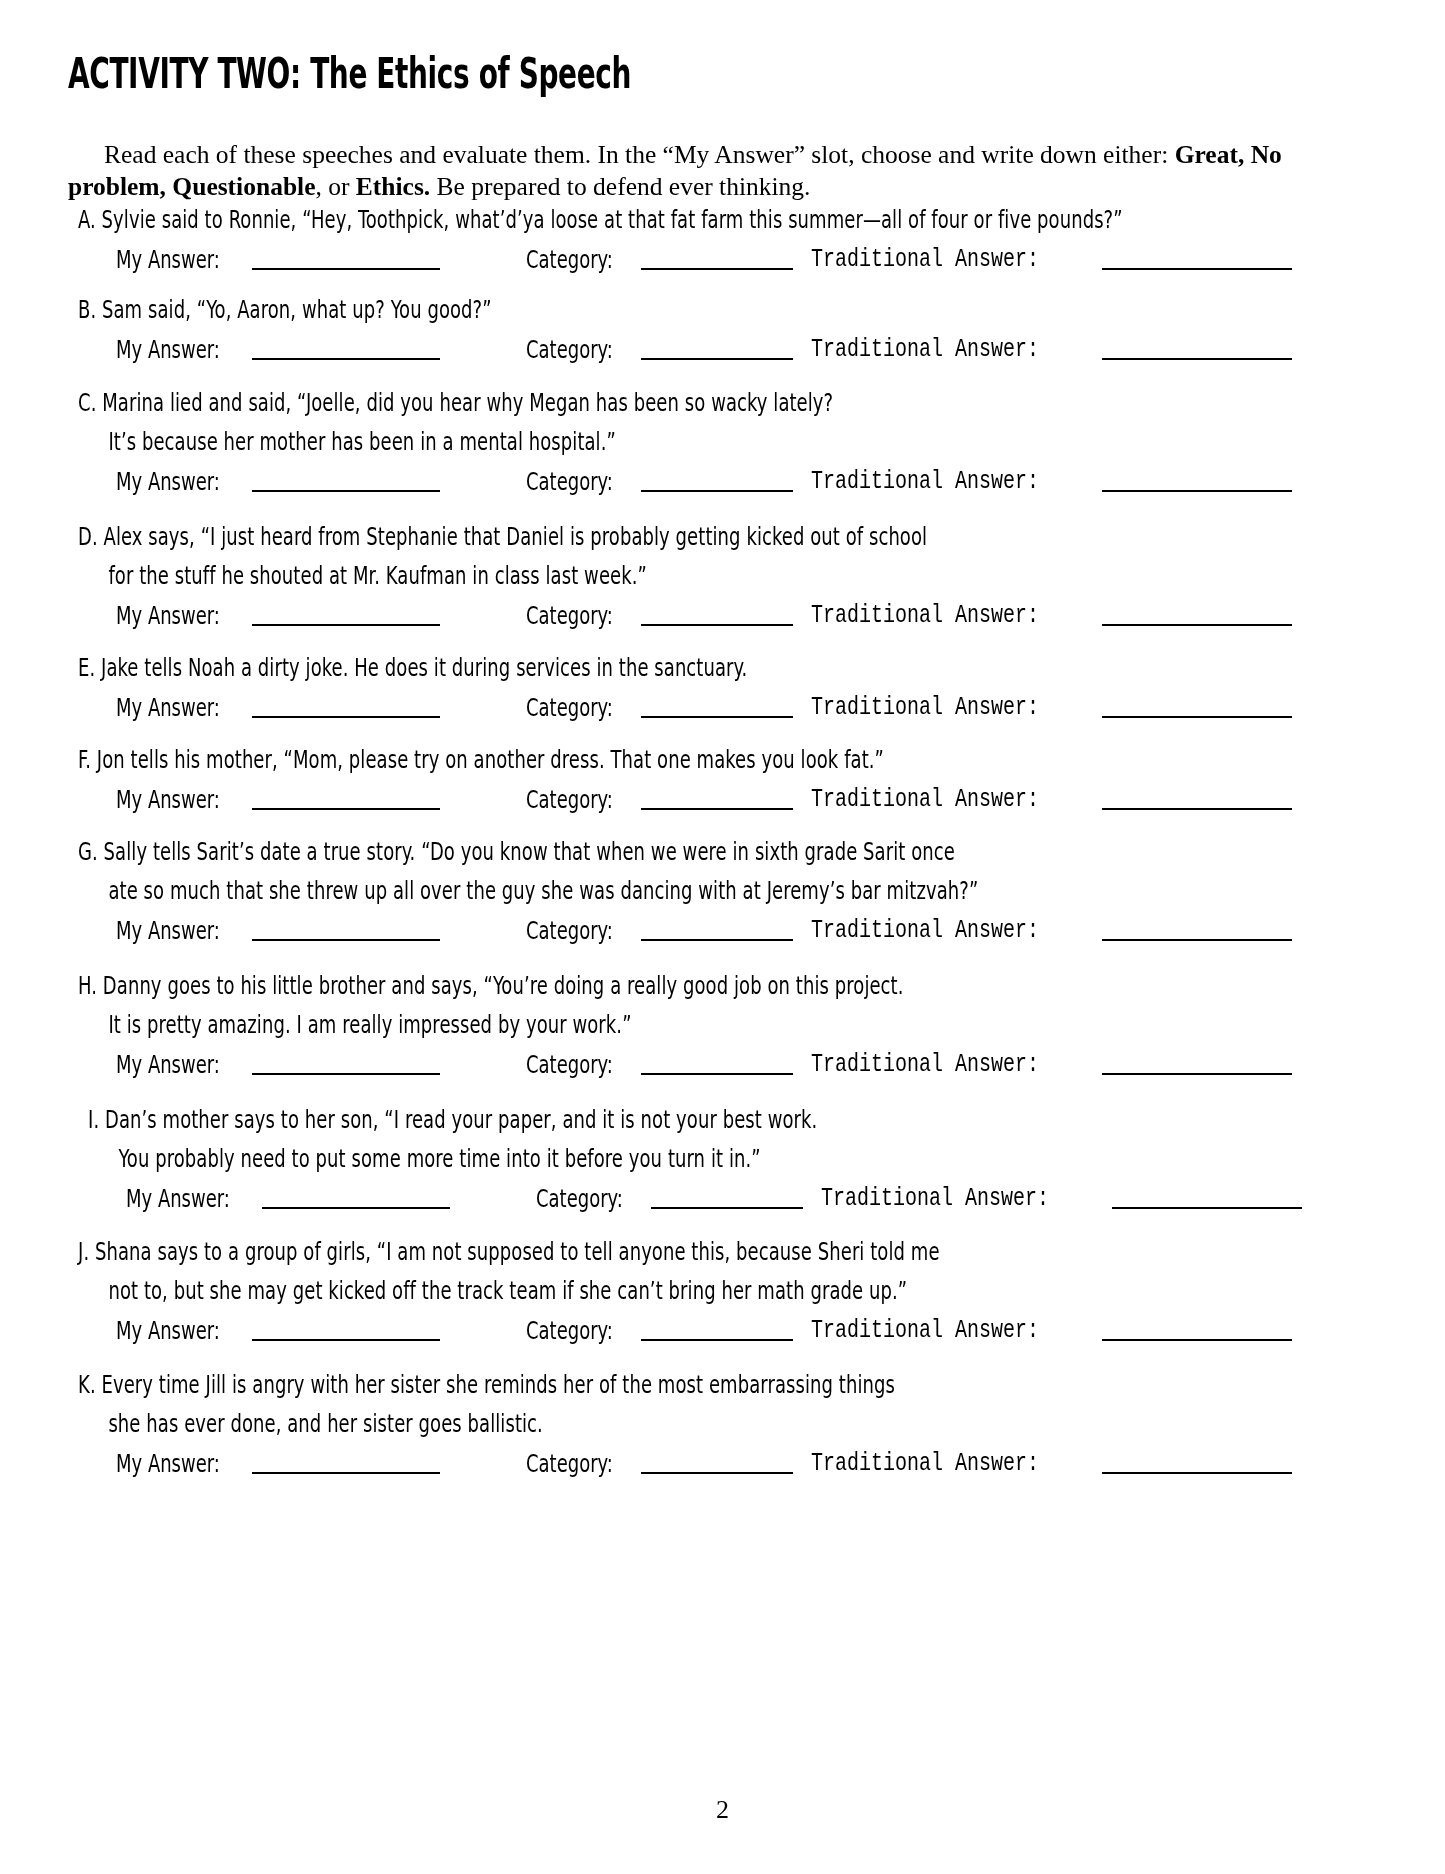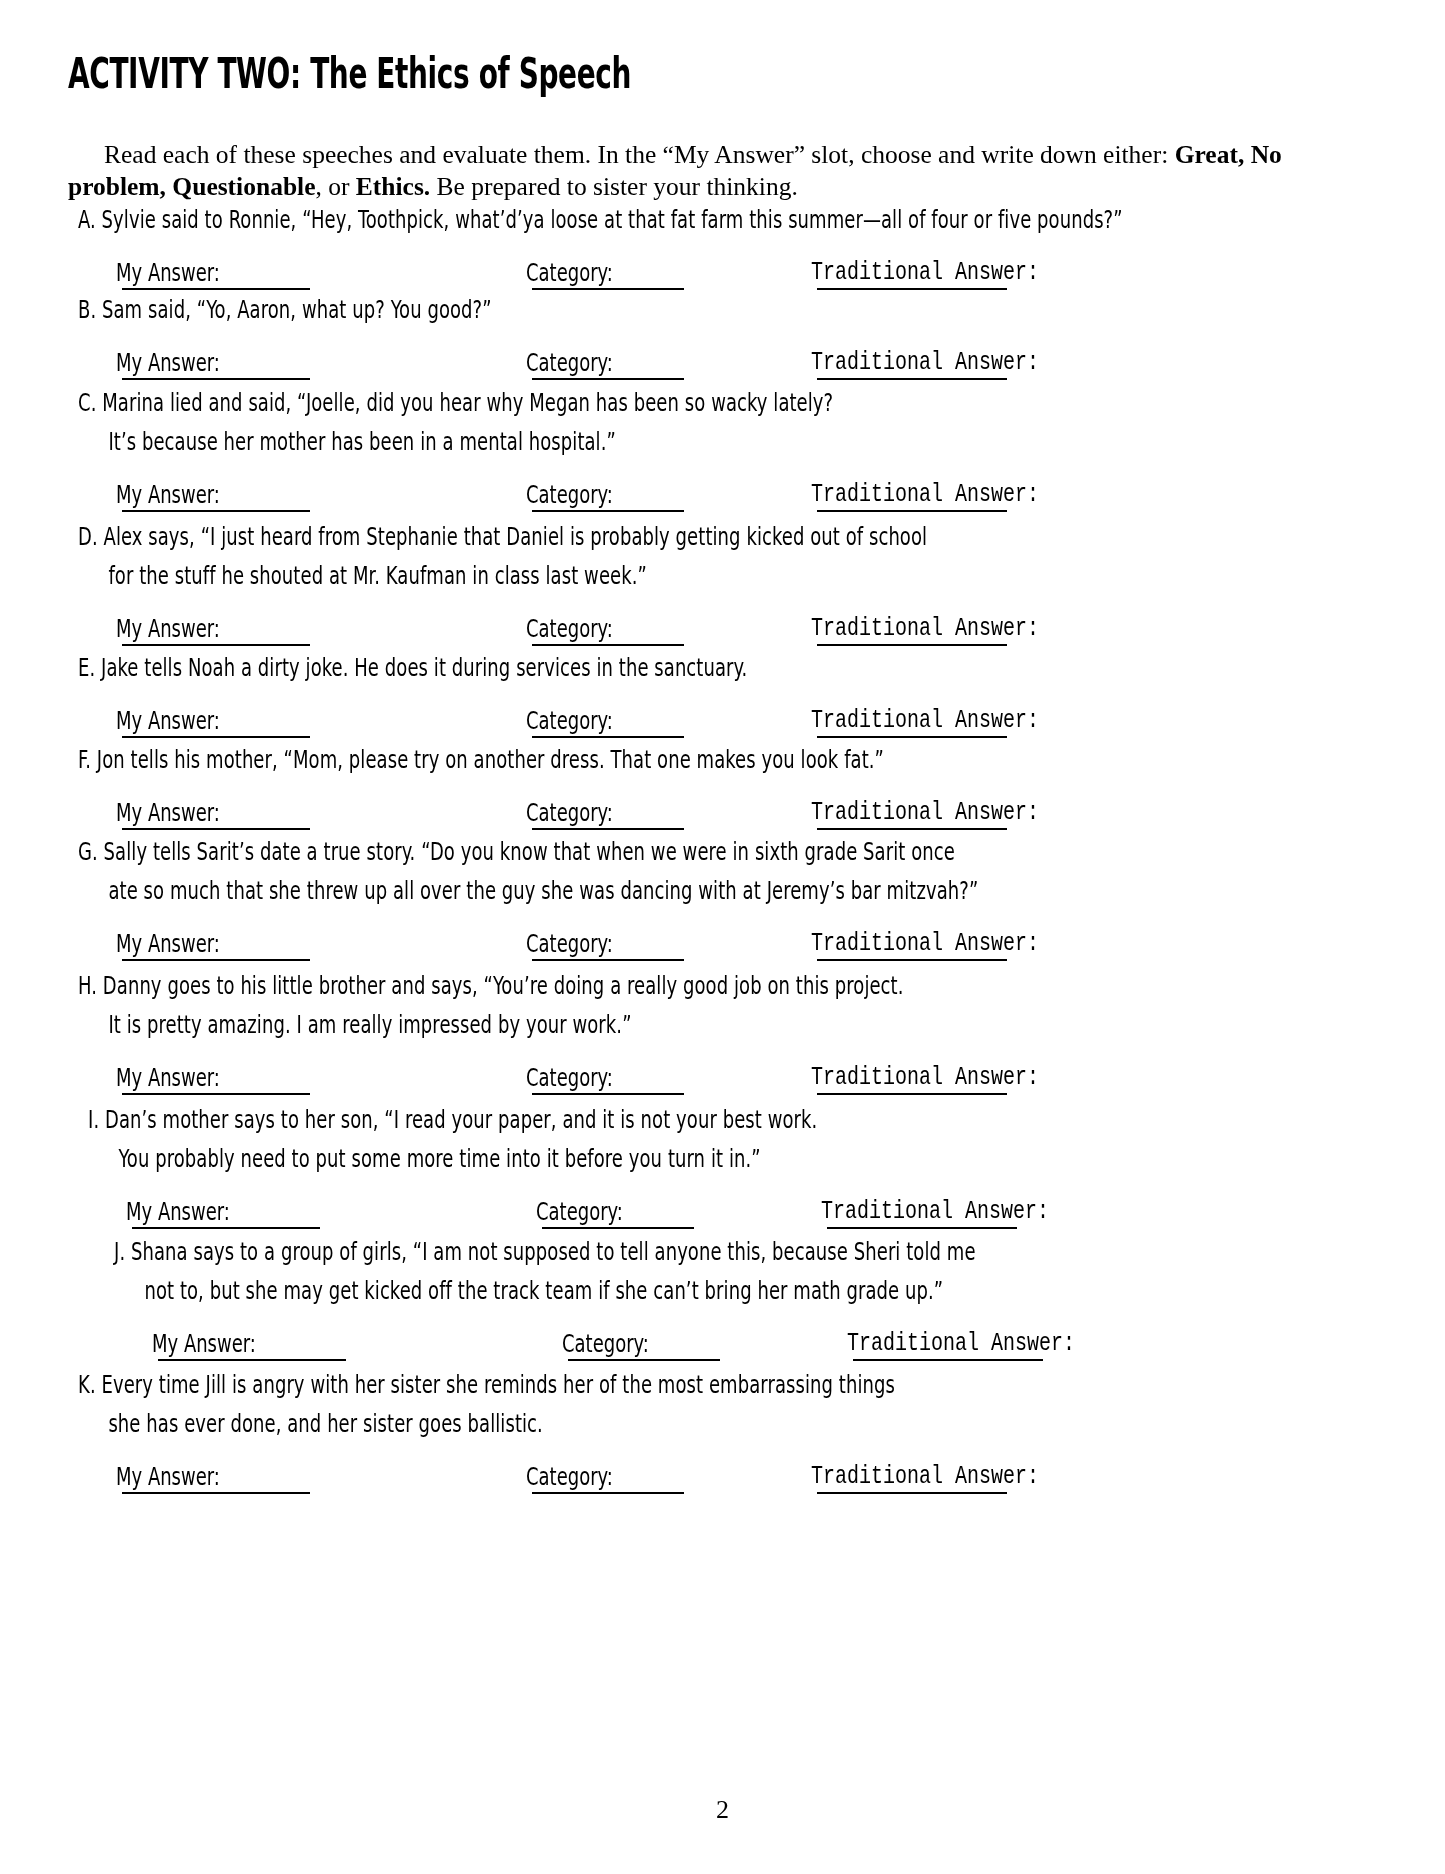--- a/index.html
+++ b/index.html
@@ -89,24 +89,24 @@
     position: relative;
     height: 42px;
     margin-top: 2px;
     padding-left: 38px;
     font-family: "Liberation Sans Narrow", "DejaVu Sans Condensed", "Liberation Sans", sans-serif;
     font-size: 25px;
     white-space: nowrap;
   }
   .slot {
     position: absolute;
-    top: 17px;
+    top: 0;
     height: 34px;
     display: flex;
-    flex-direction: column;
+    align-items: flex-end;
   }
   .slot .lbl {
     display: inline-block;
     transform: scaleX(0.80);
     transform-origin: left bottom;
     white-space: nowrap;
     line-height: 30px;
   }
   .slot .rule {
     display: inline-block;
@@ -133,21 +133,21 @@
   }
 </style>
 </head>
 <body>
 
 <div class="page">
 
   <div class="title">ACTIVITY TWO: The Ethics of Speech</div>
 
   <p class="intro">
-    <span>Read each of these speeches and evaluate them. In the “My Answer” slot, choose and write down either: </span><b>Great, No problem, Questionable</b><span>, or </span><b>Ethics.</b><span> Be prepared to sister your thinking.</span>
+    <span>Read each of these speeches and evaluate them. In the “My Answer” slot, choose and write down either: </span><b>Great, No problem, Questionable</b><span>, or </span><b>Ethics.</b><span> Be prepared to defend ever thinking.</span>
   </p>
 
   <div class="items" id="items-container">
       <div class="item" style="top: 200px;">
         <div class="item-line first">A. Sylvie said to Ronnie, “Hey, Toothpick, what’d’ya loose at that fat farm this summer—all of four or five pounds?”</div>
         <div class="answer-row">
           <div class="slot slot-my">
             <span class="lbl">My Answer:</span>
             <span class="rule"></span>
           </div>
@@ -295,21 +295,21 @@
           <div class="slot slot-cat">
             <span class="lbl">Category:</span>
             <span class="rule"></span>
           </div>
           <div class="slot slot-trad">
             <span class="lbl">Traditional Answer:</span>
             <span class="rule"></span>
           </div>
         </div>
       </div>
-      <div class="item" style="top: 1232px; margin-left: 36px;">
+      <div class="item" style="top: 1232px;">
         <div class="item-line first">J.  Shana says to a group of girls, “I am not supposed to tell anyone this, because Sheri told me</div>
         <div class="item-line cont">not to, but she may get kicked off the track team if she can’t bring her math grade up.”</div>
         <div class="answer-row">
           <div class="slot slot-my">
             <span class="lbl">My Answer:</span>
             <span class="rule"></span>
           </div>
           <div class="slot slot-cat">
             <span class="lbl">Category:</span>
             <span class="rule"></span>

